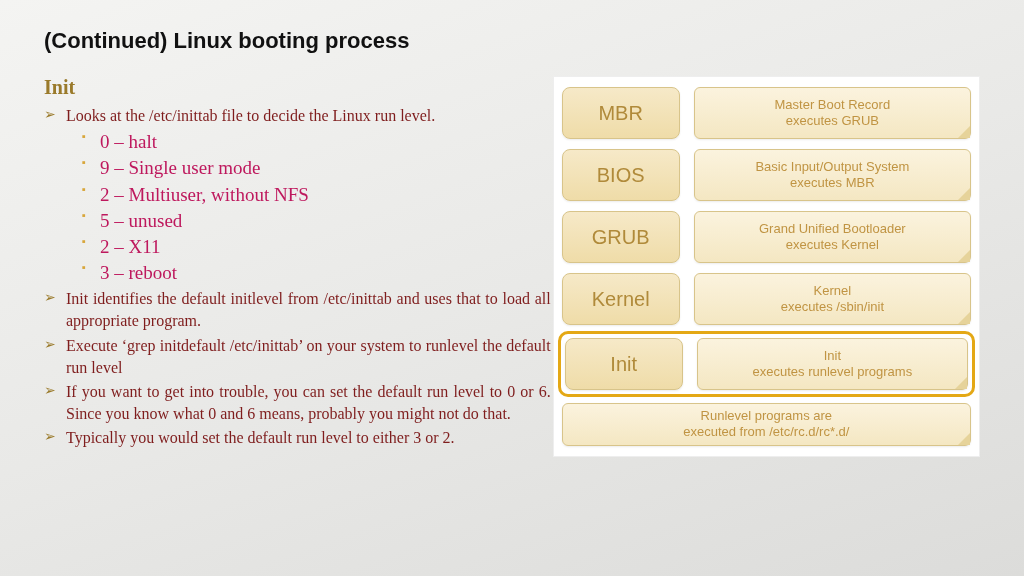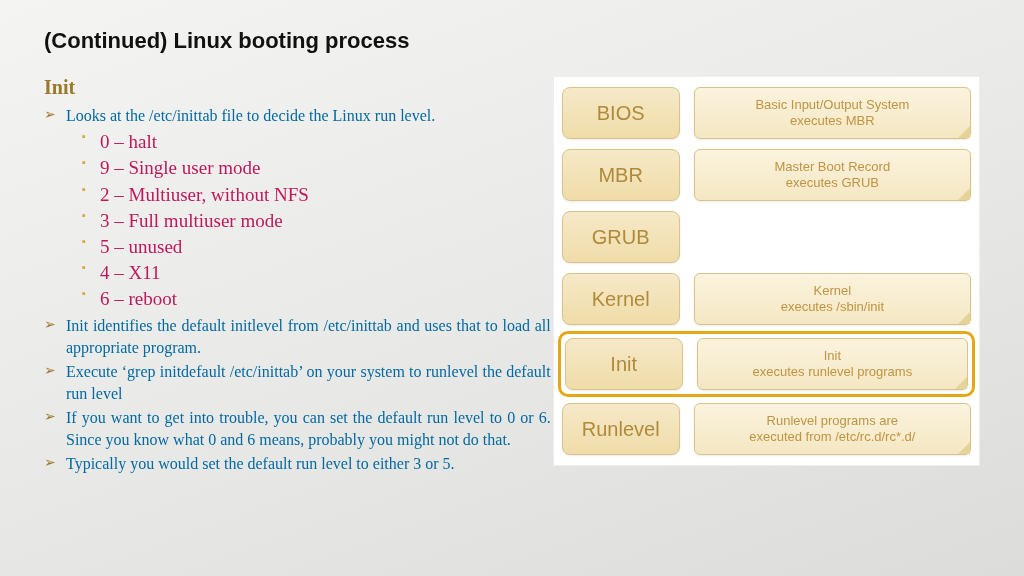--- a/index.html
+++ b/index.html
@@ -24,21 +24,21 @@
     font-size: 20px;
     color: #9a7a2a;
     margin-bottom: 6px;
   }
   ul.main { list-style: none; padding-left: 0; }
   ul.main > li {
     position: relative;
     padding-left: 22px;
     font-size: 16px;
     line-height: 1.38;
-    color: #0369a1;
+    color: #7f1d1d;
     margin-bottom: 2px;
     text-align: justify;
   }
   ul.main > li::before {
     content: "➢";
     position: absolute;
     left: 0;
     top: 0;
     color: #9a7a2a;
     font-size: 14px;
@@ -128,52 +128,51 @@
   <div class="content">
 
     <div class="left">
       <div class="section-heading">Init</div>
       <ul class="main">
         <li>Looks at the /etc/inittab file to decide the Linux run level.</li>
         <ul class="sub">
           <li>0 – halt</li>
           <li>9 – Single user mode</li>
           <li>2 – Multiuser, without NFS</li>
-          <li>3 – Full multiuser mode</li>
           <li>5 – unused</li>
-          <li>4 – X11</li>
-          <li>6 – reboot</li>
+          <li>2 – X11</li>
+          <li>3 – reboot</li>
         </ul>
         <li>Init identifies the default initlevel from /etc/inittab and uses that to load all appropriate program.</li>
         <li>Execute ‘grep initdefault /etc/inittab’ on your system to runlevel the default run level</li>
         <li>If you want to get into trouble, you can set the default run level to 0 or 6. Since you know what 0 and 6 means, probably you might not do that.</li>
-        <li>Typically you would set the default run level to either 3 or 5.</li>
+        <li>Typically you would set the default run level to either 3 or 2.</li>
       </ul>
     </div>
 
     <div class="right" id="diagram">
         <div class="row">
+          <div class="pill">MBR</div>
+          <div class="desc">Master Boot Record<br>executes GRUB</div>
+        </div>
+        <div class="row">
           <div class="pill">BIOS</div>
           <div class="desc">Basic Input/Output System<br>executes MBR</div>
         </div>
         <div class="row">
-          <div class="pill">MBR</div>
-          <div class="desc">Master Boot Record<br>executes GRUB</div>
-        </div>
-        <div class="row">
           <div class="pill">GRUB</div>
+          <div class="desc">Grand Unified Bootloader<br>executes Kernel</div>
         </div>
         <div class="row">
           <div class="pill">Kernel</div>
           <div class="desc">Kernel<br>executes /sbin/init</div>
         </div>
         <div class="row highlight">
           <div class="pill">Init</div>
           <div class="desc">Init<br>executes runlevel programs</div>
         </div>
         <div class="row">
-          <div class="pill">Runlevel</div>
           <div class="desc">Runlevel programs are<br>executed from /etc/rc.d/rc*.d/</div>
         </div>
       </div>
 
   </div>
 </div>
 
 </body></html>

